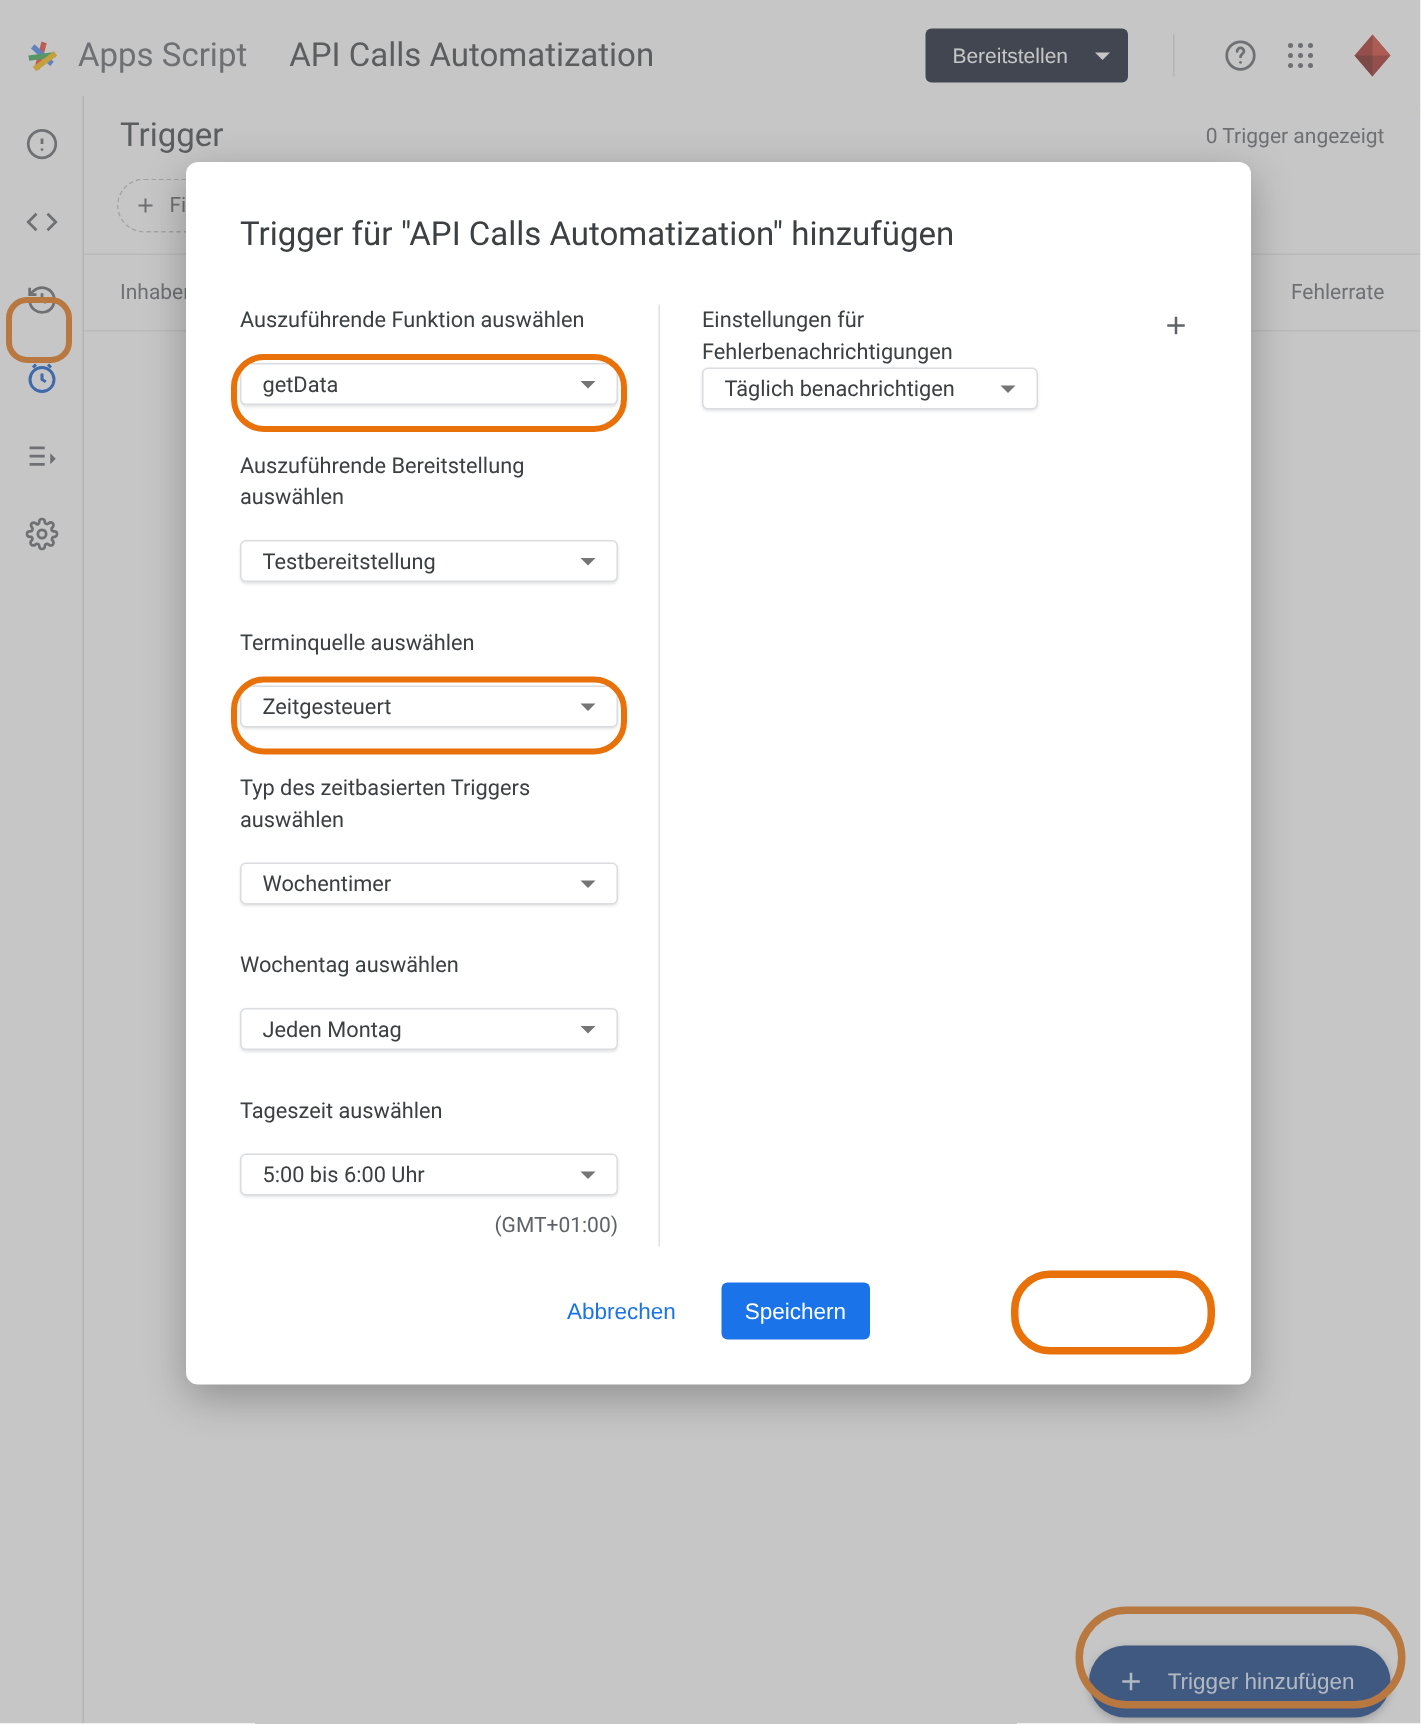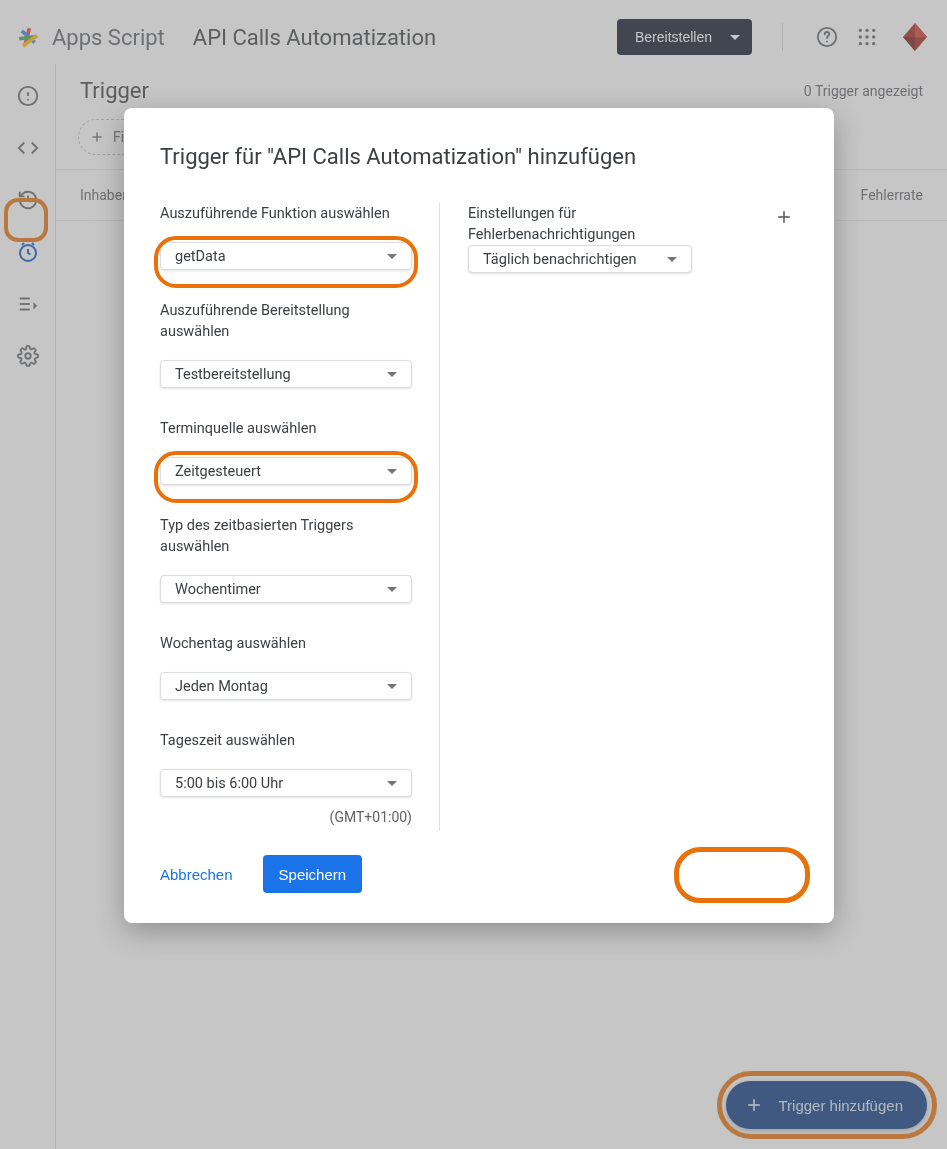--- a/index.html
+++ b/index.html
@@ -153,21 +153,21 @@
     align-items: center;
     padding: 0 24px;
     color: #5f6368;
     font-size: 14px;
     justify-content: space-between;
   }
 
   .fab {
     position: absolute;
     right: 20px;
-    bottom: 20px;
+    bottom: 4px;
     height: 48px;
     background: #0b3a82;
     color: #dbe6f7;
     border: none;
     border-radius: 24px;
     padding: 0 24px 0 18px;
     display: flex;
     align-items: center;
     gap: 14px;
     font-size: 15px;
@@ -269,21 +269,21 @@
     justify-content: space-between;
   }
   .plus-btn {
     width: 28px; height: 28px;
     display: flex; align-items: center; justify-content: center;
     color: #5f6368;
     cursor: pointer;
   }
   .modal-actions {
     display: flex;
-    justify-content: flex-start;
+    justify-content: center;
     align-items: center;
     gap: 30px;
     margin-top: 24px;
   }
   .btn-text {
     background: none; border: none;
     color: #1a73e8;
     font-size: 15px;
     font-weight: 500;
     cursor: pointer;

